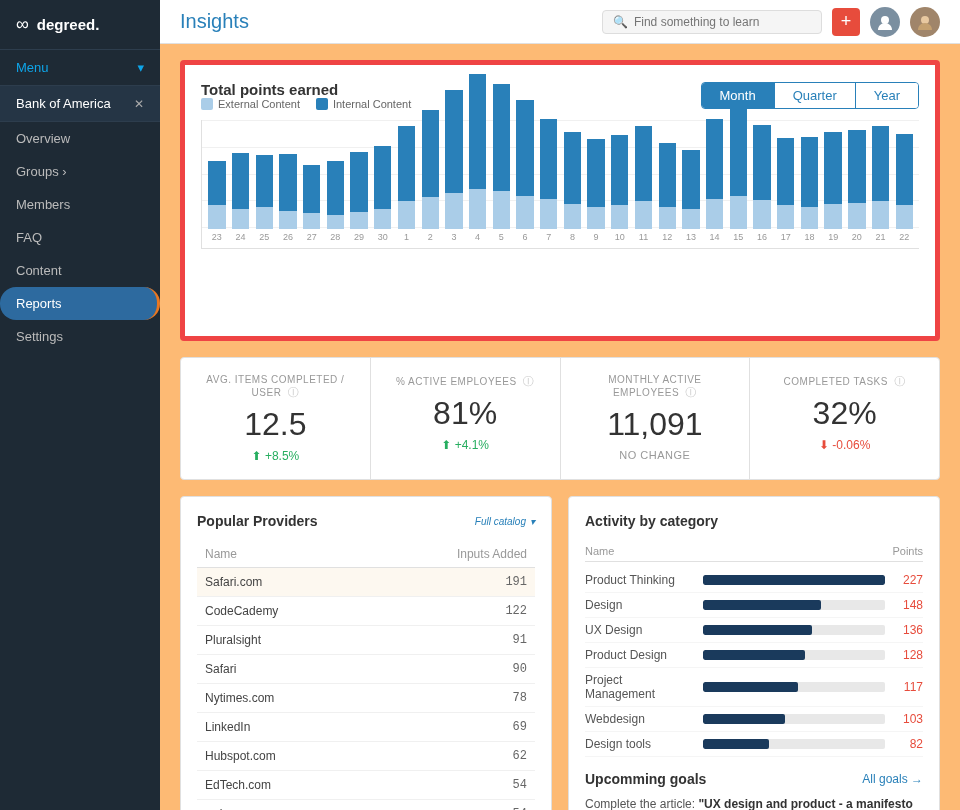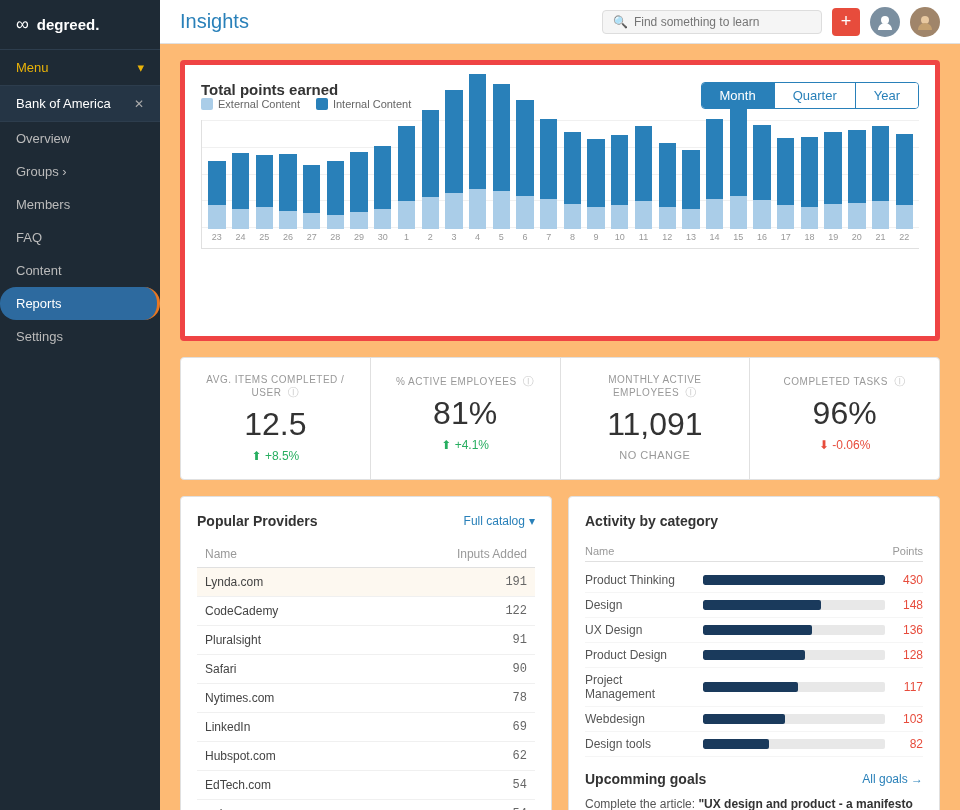--- a/index.html
+++ b/index.html
@@ -29,21 +29,21 @@
     #sidebar .logo .logo-text {
       color: #fff;
       font-size: 15px;
       font-weight: 600;
     }
     #sidebar .menu-header {
       display: flex;
       align-items: center;
       justify-content: space-between;
       padding: 10px 16px;
-      color: #eab308;
+      color: #0ea5e9;
       font-size: 13px;
       cursor: pointer;
       border-bottom: 1px solid #2d3d4d;
     }
     #sidebar .org-item {
       display: flex;
       align-items: center;
       justify-content: space-between;
       padding: 10px 16px;
       color: #fff;
@@ -336,25 +336,26 @@
       justify-content: space-between;
       margin-bottom: 12px;
     }
     .panel-title {
       font-size: 14px;
       font-weight: 600;
       color: #333;
     }
     .panel-link {
       color: #2980b9;
-      font-size: 12px;
+      font-size: 10px;
       cursor: pointer;
       display: flex;
       align-items: flex-start;
       gap: 4px;
+      font-style: italic;
     }
 
     
     .data-table {
       width: 100%;
       border-collapse: collapse;
       font-size: 12px;
     }
     .data-table th {
       text-align: left;
@@ -752,21 +753,21 @@
           <div class="stat-value">81%</div>
           <div class="stat-change positive"><span>⬆</span> +4.1%</div>
         </div>
         <div class="stat-card">
           <div class="stat-label">MONTHLY ACTIVE EMPLOYEES <span class="info-icon">ⓘ</span></div>
           <div class="stat-value">11,091</div>
           <div class="stat-change neutral">NO CHANGE</div>
         </div>
         <div class="stat-card">
           <div class="stat-label">COMPLETED TASKS <span class="info-icon">ⓘ</span></div>
-          <div class="stat-value">96%</div>
+          <div class="stat-value">32%</div>
           <div class="stat-change negative"><span>⬇</span> -0.06%</div>
         </div>
       </div>
 
     <div class="bottom-panels">
 
       <div class="panel-left">
         <div class="panel-header">
           <span class="panel-title">Popular Providers</span>
           <span class="panel-link">
@@ -776,21 +777,21 @@
         </div>
         <table class="data-table" id="providers-table">
           <thead>
             <tr>
               <th>Name</th>
               <th>Inputs Added</th>
             </tr>
           </thead>
           <tbody id="providers-tbody">
               <tr class="highlighted">
-                <td>Lynda.com</td>
+                <td>Safari.com</td>
                 <td>191</td>
               </tr>
               <tr>
                 <td>CodeCademy</td>
                 <td>122</td>
               </tr>
               <tr>
                 <td>Pluralsight</td>
                 <td>91</td>
               </tr>
@@ -829,21 +830,21 @@
         <div class="category-header">
           <span>Name</span>
           <span>Points</span>
         </div>
         <div id="category-rows">
             <div class="category-row">
               <div class="cat-name">Product Thinking</div>
               <div class="cat-bar-container">
                 <div class="cat-bar" style="width: 100%;"></div>
               </div>
-              <div class="cat-value">430</div>
+              <div class="cat-value">227</div>
             </div>
             <div class="category-row">
               <div class="cat-name">Design</div>
               <div class="cat-bar-container">
                 <div class="cat-bar" style="width: 65%;"></div>
               </div>
               <div class="cat-value">148</div>
             </div>
             <div class="category-row">
               <div class="cat-name">UX Design</div>

